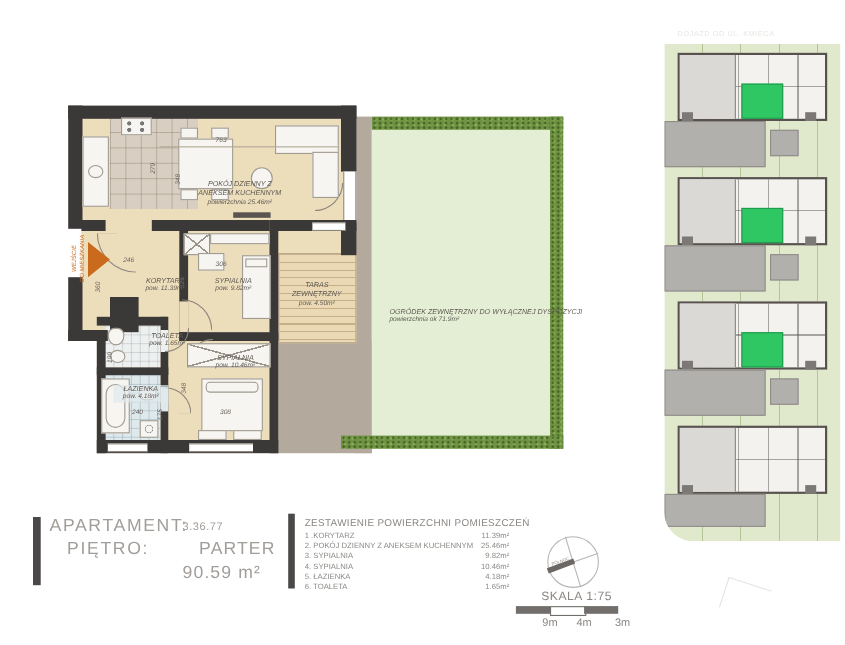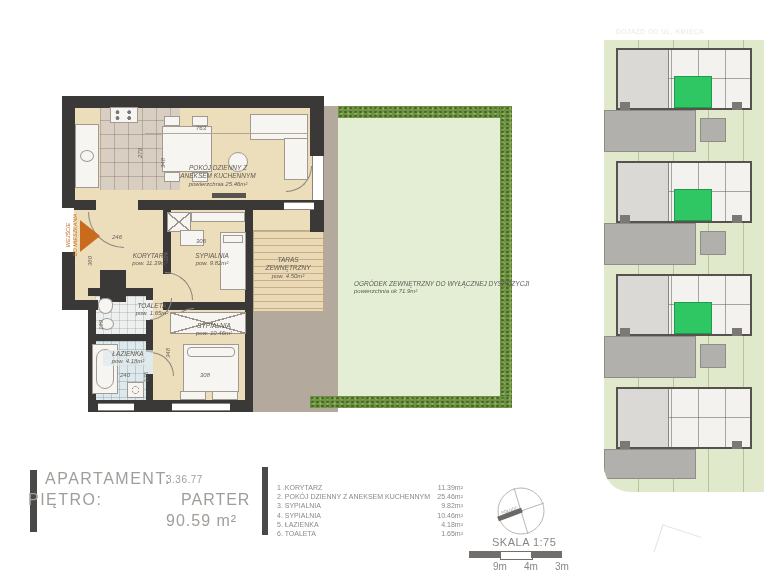--- a/index.html
+++ b/index.html
@@ -212,25 +212,26 @@
     </div>
     <div class="rlabel" style="left:354px;top:280px;width:150px;text-align:left;">
       <div>OGRÓDEK ZEWNĘTRZNY DO WYŁĄCZNEJ DYSPOZYCJI</div>
       <div class="rarea">powierzchnia ok 71.9m²</div>
     </div>
   </div>
 
   <div class="bar" style="left:30px;top:470px;width:7px;height:62px;"></div>
   <span class="info-label" style="left:45px;top:470px;">APARTAMENT:</span>
   <span class="info-value small" style="left:166px;top:474px;">3.36.77</span>
-  <span class="info-label" style="left:28px;top:491px;">PIĘTRO:</span>
+  <span class="info-label" style="left:61px;top:491px;">PIĘTRO:</span>
   <span class="info-value" style="left:166px;top:491px;margin-left:15px;">PARTER</span>
   <span class="info-value" style="left:166px;top:512px;">90.59 m²</span>
 
   <div class="bar" style="left:262px;top:467px;width:6px;height:68px;"></div>
+  <span class="sched-title" style="left:277px;top:470px;">ZESTAWIENIE POWIERZCHNI POMIESZCZEŃ</span>
   <div class="sched" style="left:277px;top:484px;width:186px;">
     <div class="sched-row">
       <span>1 .KORYTARZ</span>
       <span>11.39m²</span>
     </div>
     <div class="sched-row">
       <span>2. POKÓJ DZIENNY Z ANEKSEM KUCHENNYM</span>
       <span>25.46m²</span>
     </div>
     <div class="sched-row">
@@ -257,21 +258,21 @@
     <line x1="19" y1="3" x2="33" y2="49" stroke="#b8b6b4" stroke-width="1"></line>
     <line x1="3" y1="34" x2="27" y2="25" stroke="#6b6866" stroke-width="5"></line>
     <text x="7" y="27" font-size="4" fill="#9a9795" transform="rotate(-19 14 28)">PÓŁNOC</text>
   </svg>
   <span class="scale-label" style="left:468px;top:536px;">SKALA 1:75</span>
   <div class="seg dark" style="left:469px;top:551px;width:31px;"></div>
   <div class="seg light" style="left:500px;top:551px;width:31px;"></div>
   <div class="seg dark" style="left:531px;top:551px;width:31px;"></div>
   <span class="tick" style="left:489px;top:561px;">9m</span>
   <span class="tick" style="left:520px;top:561px;">4m</span>
-  <span class="tick" style="left:551px;top:561px;">3m</span>
+  <span class="tick" style="left:551px;top:561px;text-align:right;">3m</span>
 
   <div class="abs" style="left:602px;top:25px;width:166px;height:540px;">
     <span class="road-label" style="left:14px;top:3px;">DOJAZD OD UL. KMIECA</span>
     <div class="map-bg" style="left:2px;top:15px;width:160px;height:452px;">
 
       <div class="mrow" style="top:8px;">
         <div class="bld" style="left:12px;top:0;width:136px;height:62px;"></div>
         <div class="bld-wing" style="left:14px;top:2px;width:50px;height:58px;"></div>
         <div class="unit" style="left:70px;top:28px;width:38px;height:32px;"></div>
         <div class="stub" style="left:16px;top:54px;width:10px;height:8px;"></div>

